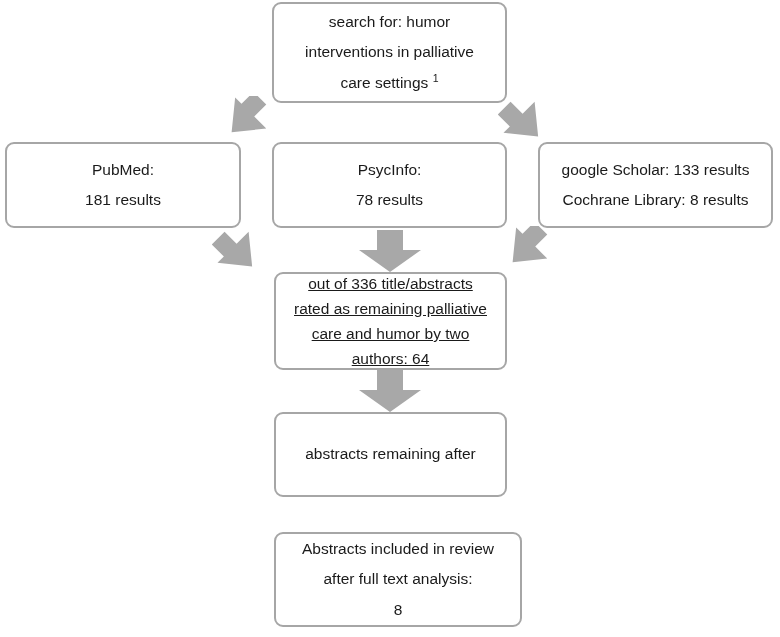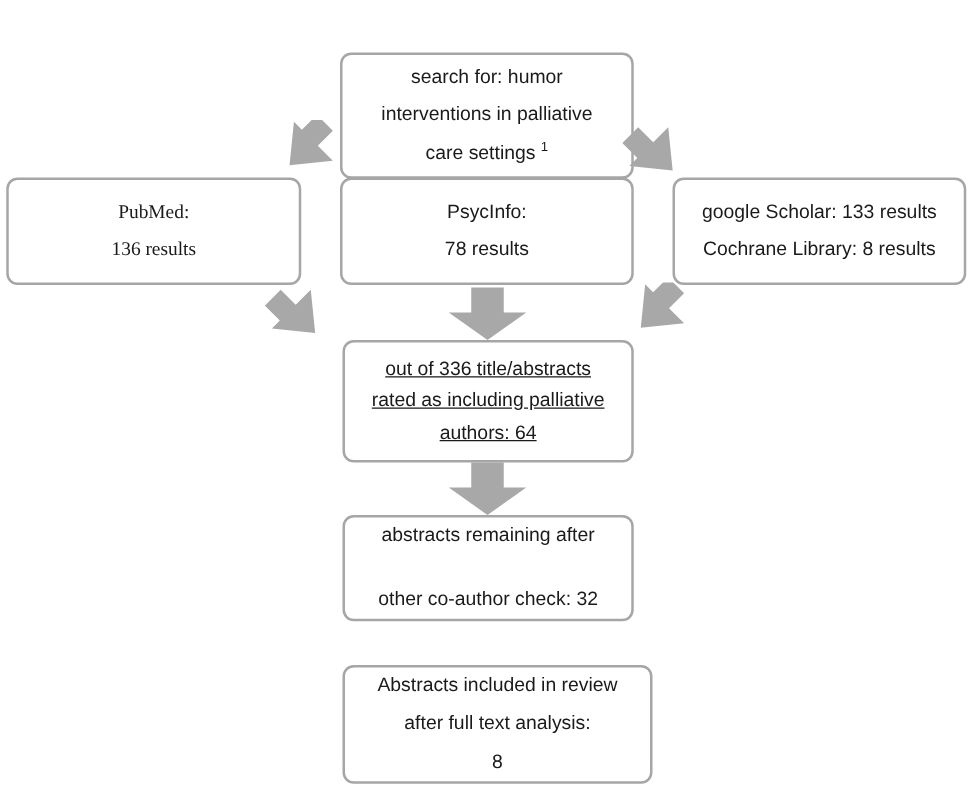--- a/index.html
+++ b/index.html
@@ -39,22 +39,22 @@
   }
   .node.loose {
     line-height: 1.95;
   }
   .node sup {
     font-size: 0.68em;
     vertical-align: super;
     line-height: 0;
   }
   
-  #node-search      { left: 272px; top: 2px;   width: 235px; height: 101px; margin-top: 40px; }
-  #node-pubmed      { left: 5px;   top: 142px; width: 236px; height: 86px; font-family: Liberation Serif, serif;  }
+  #node-search      { left: 272px; top: 2px;   width: 235px; height: 101px; }
+  #node-pubmed      { left: 5px;   top: 142px; width: 236px; height: 86px;  }
   #node-psycinfo    { left: 272px; top: 142px; width: 235px; height: 86px;  }
   #node-other       { left: 538px; top: 142px; width: 235px; height: 86px;  }
   #node-titleabs    { left: 274px; top: 272px; width: 233px; height: 98px; text-decoration: underline;  }
   #node-remaining   { left: 274px; top: 412px; width: 233px; height: 85px; gap: 21px;  }
   #node-included    { left: 274px; top: 532px; width: 248px; height: 95px;  }
 
   
   .arrow {
     position: absolute;
     overflow: visible;
@@ -87,21 +87,21 @@
   </div>
 
   <div class="arrow" id="arrow-search-to-other">
     <svg width="56" height="52" viewBox="0 0 56 52" aria-hidden="true">
       <path d="M10 18 L10 1 L28 1 L28 18 L45 18 L23 45 L1 18 Z" transform="rotate(-45 26 22)"></path>
     </svg>
   </div>
 
   <div class="node loose" id="node-pubmed">
     <span class="line">PubMed:</span>
-    <span class="line">136 results</span>
+    <span class="line">181 results</span>
   </div>
 
   <div class="node loose" id="node-psycinfo">
     <span class="line">PsycInfo:</span>
     <span class="line">78 results</span>
   </div>
 
   <div class="node loose" id="node-other">
     <span class="line">google Scholar: 133 results</span>
     <span class="line">Cochrane Library: 8 results</span>
@@ -120,33 +120,33 @@
   </div>
 
   <div class="arrow" id="arrow-other-to-titleabs">
     <svg width="60" height="56" viewBox="0 0 60 56" aria-hidden="true">
       <path d="M10 18 L10 1 L28 1 L28 18 L45 18 L23 45 L1 18 Z" transform="rotate(45 26 22)"></path>
     </svg>
   </div>
 
   <div class="node" id="node-titleabs">
     <span class="line">out of 336 title/abstracts</span>
-    <span class="line">rated as including palliative</span>
+    <span class="line">rated as remaining palliative</span>
+    <span class="line">care and humor by two</span>
     <span class="line">authors: 64</span>
   </div>
 
   <div class="arrow" id="arrow-titleabs-down">
     <svg width="70" height="46" viewBox="0 0 70 46" aria-hidden="true">
       <path d="M22 2 L48 2 L48 22 L66 22 L35 44 L4 22 L22 22 Z"></path>
     </svg>
   </div>
 
   <div class="node loose" id="node-remaining">
     <span class="line">abstracts remaining after</span>
-    <span class="line">other co-author check: 32</span>
   </div>
 
   <div class="node loose" id="node-included">
     <span class="line">Abstracts included in review</span>
     <span class="line">after full text analysis:</span>
     <span class="line">8</span>
   </div>
 
 </div>
 

